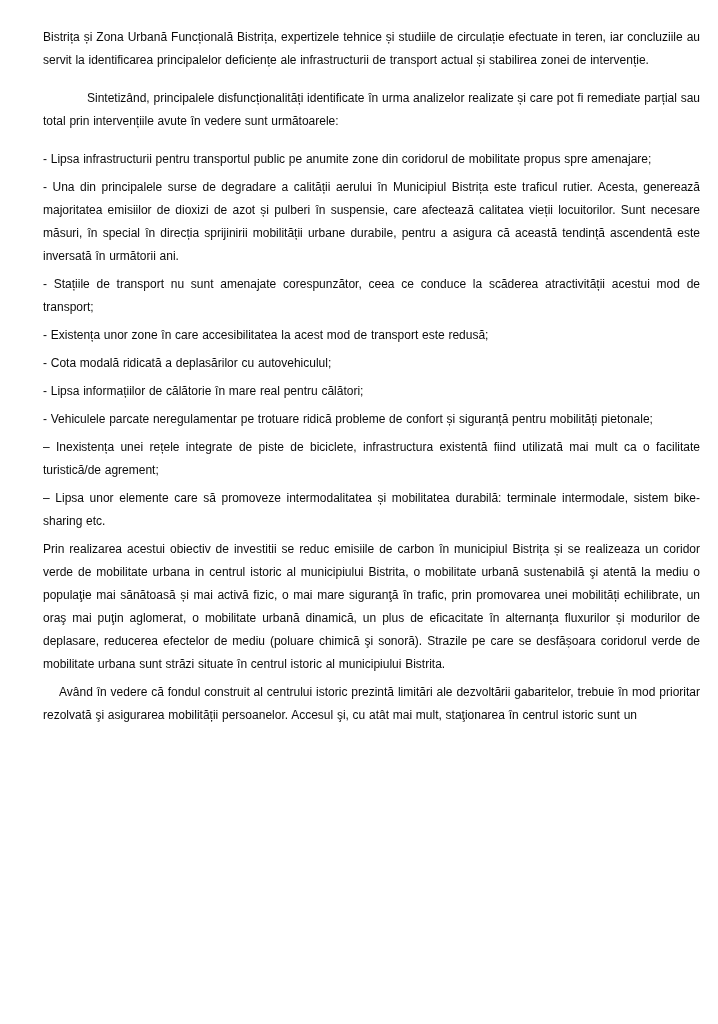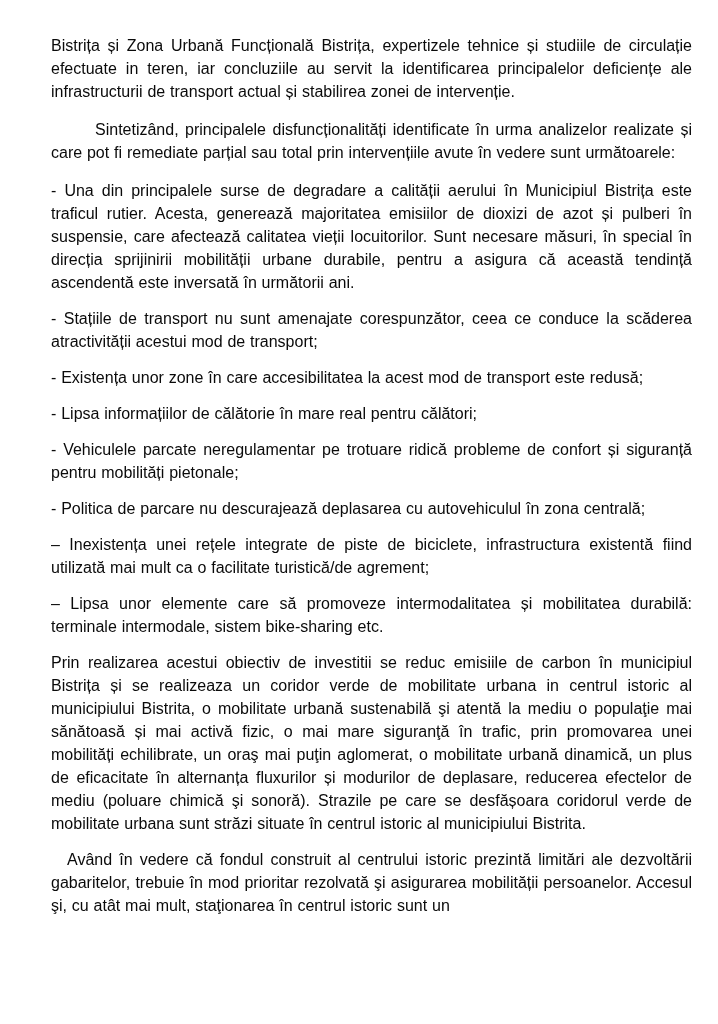--- a/index.html
+++ b/index.html
@@ -15,22 +15,22 @@
   }
   .page {
     box-sizing: border-box;
     width: 718px;
     height: 1024px;
     padding: 21px 13px 0 38px;
     color: #0a0a0a;
     background: #ffffff;
   }
   .para {
-    margin: 13px;
-    font-size: 16px;
+    margin: 5px;
+    font-size: 12px;
     line-height: 23px;
     text-align: justify;
     hyphens: none;
     word-spacing: 0.4px;
   }
   
   .gap-after {
     margin-bottom: 15px;
   }
   
@@ -41,23 +41,24 @@
   .indent-sm {
     text-indent: 16px;
   }
 </style>
 </head>
 <body>
 
 <div class="page">
   <p class="para gap-after">Bistrița și Zona Urbană Funcțională Bistrița, expertizele tehnice și studiile de circulație efectuate in teren, iar concluziile au servit la identificarea principalelor deficiențe ale infrastructurii de transport actual și stabilirea zonei de intervenție.</p>
   <p class="para indent-lg gap-after">Sintetizând, principalele disfuncționalități identificate în urma analizelor realizate și care pot fi remediate parțial sau total prin intervențiile avute în vedere sunt următoarele:</p>
+  <p class="para">- Lipsa infrastructurii pentru transportul public pe anumite zone din coridorul de mobilitate propus spre amenajare;</p>
   <p class="para">- Una din principalele surse de degradare a calității aerului în Municipiul Bistrița este traficul rutier. Acesta, generează majoritatea emisiilor de dioxizi de azot și pulberi în suspensie, care afectează calitatea vieții locuitorilor. Sunt necesare măsuri, în special în direcția sprijinirii mobilității urbane durabile, pentru a asigura că această tendință ascendentă este inversată în următorii ani.</p>
   <p class="para">- Stațiile de transport nu sunt amenajate corespunzător, ceea ce conduce la scăderea atractivității acestui mod de transport;</p>
   <p class="para">- Existența unor zone în care accesibilitatea la acest mod de transport este redusă;</p>
+  <p class="para">- Cota modală ridicată a deplasărilor cu autovehiculul;</p>
   <p class="para">- Lipsa informațiilor de călătorie în mare real pentru călători;</p>
   <p class="para">- Vehiculele parcate neregulamentar pe trotuare ridică probleme de confort și siguranță pentru mobilități pietonale;</p>
-  <p class="para">- Politica de parcare nu descurajează deplasarea cu autovehiculul în zona centrală;</p>
   <p class="para">– Inexistența unei rețele integrate de piste de biciclete, infrastructura existentă fiind utilizată mai mult ca o facilitate turistică/de agrement;</p>
   <p class="para">– Lipsa unor elemente care să promoveze intermodalitatea și mobilitatea durabilă: terminale intermodale, sistem bike-sharing etc.</p>
   <p class="para">Prin realizarea acestui obiectiv de investitii se reduc emisiile de  carbon în municipiul Bistrița și se realizeaza  un coridor verde de mobilitate urbana in centrul istoric al municipiului Bistrita, o mobilitate urbană sustenabilă şi atentă la mediu  o populaţie mai sănătoasă și mai activă fizic,  o mai mare siguranţă în trafic, prin promovarea unei mobilități echilibrate, un oraş mai puţin aglomerat, o mobilitate urbană dinamică, un plus de eficacitate în alternanța fluxurilor și modurilor de deplasare, reducerea efectelor de mediu (poluare chimică şi sonoră). Strazile pe care se desfășoara coridorul verde de mobilitate urbana sunt străzi situate în centrul istoric al municipiului Bistrita.</p>
   <p class="para indent-sm">Având în vedere că fondul construit al centrului istoric prezintă limitări ale dezvoltării gabaritelor, trebuie în mod prioritar rezolvată şi asigurarea mobilității persoanelor. Accesul şi, cu atât mai mult, staţionarea în centrul istoric sunt un</p>
 </div>
 
 </body></html>

